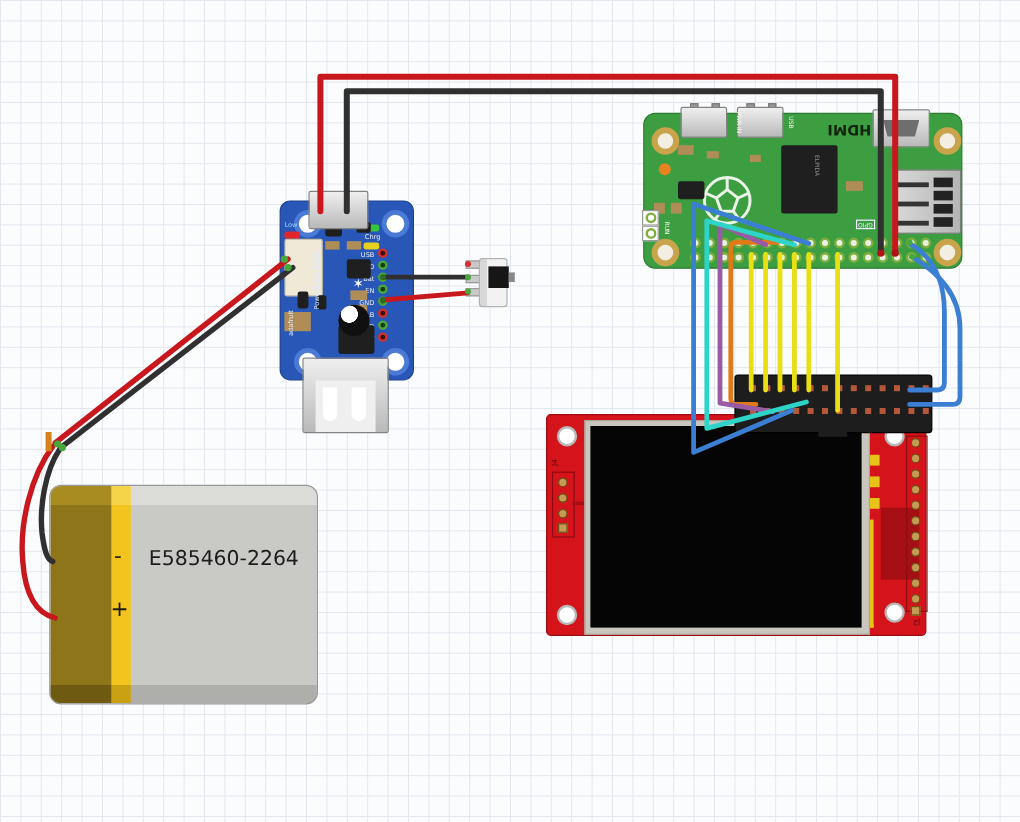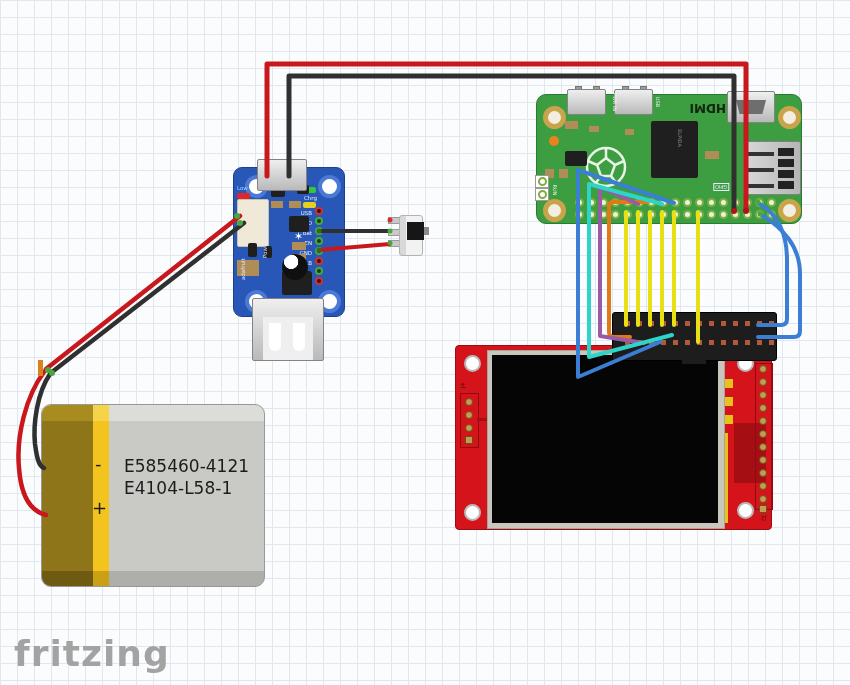--- a/index.html
+++ b/index.html
@@ -69,22 +69,21 @@
 <body>
 
 <div id="canvas">
 
   <div class="abs battery">
     <div class="bat-stripe-dark"></div>
     <div class="bat-stripe-yellow"></div>
     <div class="bat-minus">-</div>
     <div class="bat-plus">+</div>
     <div class="bat-text">
-      <div>E585460-4121</div>
-      <div>E4104-L58-1</div>
+      <div>E585460-2264</div>
     </div>
   </div>
 
   <div class="abs pboost">
     <div class="abs hole pb-hole" style="left:11px;top:7px;"></div>
     <div class="abs hole pb-hole" style="left:84px;top:7px;"></div>
     <div class="abs hole pb-hole" style="left:11px;top:122px;"></div>
     <div class="abs hole pb-hole" style="left:84px;top:122px;"></div>
 
     <div class="abs pb-lbl" style="left:3px;top:17px;color:#9fd8ff;">Low</div>
@@ -360,14 +359,13 @@
       <circle cx="390" cy="243" r="2.5" fill="#47a83c"></circle>
       <circle cx="319" cy="231" r="2.5" fill="#2d6e24"></circle>
       <circle cx="319" cy="250" r="2.5" fill="#2d6e24"></circle>
       <circle cx="734" cy="211" r="3" fill="#b01216"></circle>
       <circle cx="746" cy="211" r="3" fill="#b01216"></circle>
       <circle cx="758" cy="202" r="2.5" fill="#47a83c"></circle>
       <circle cx="760" cy="214" r="2.5" fill="#47a83c"></circle>
     </g>
   </svg>
 
-  <div class="abs fritzing">fritzing</div>
 </div>
 
 </body></html>

